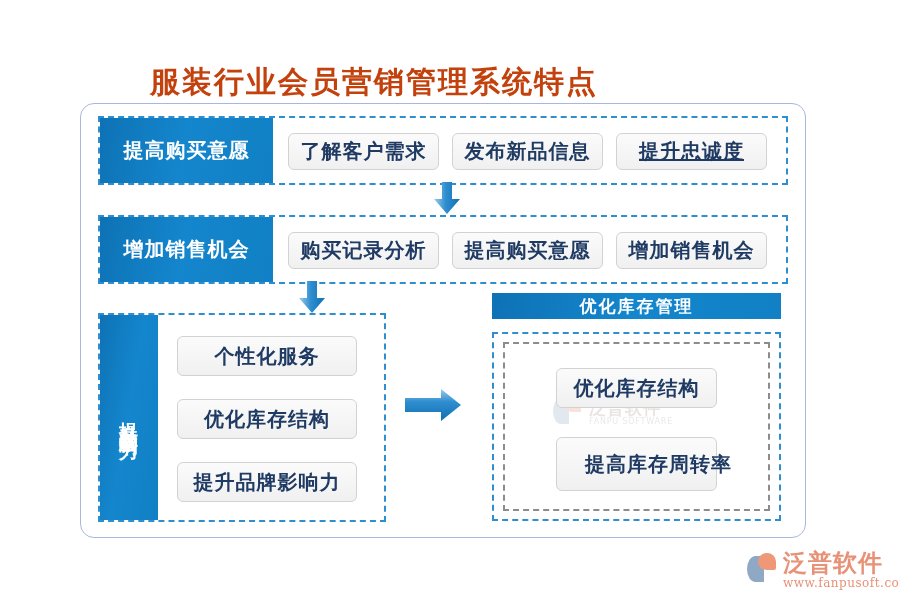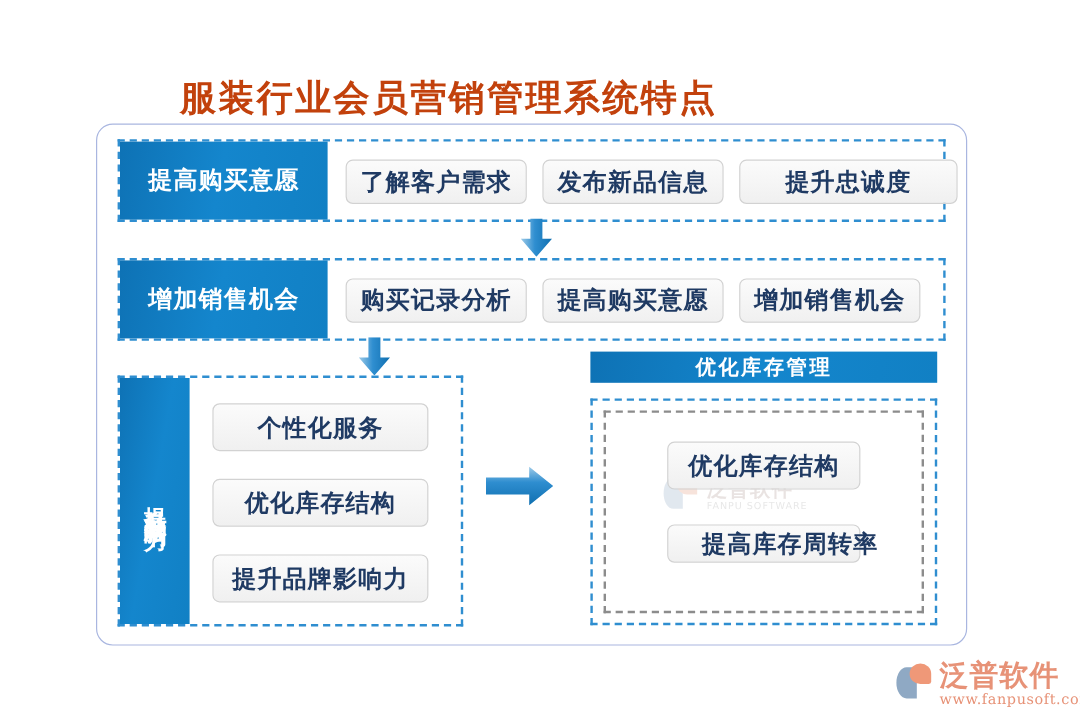--- a/index.html
+++ b/index.html
@@ -125,21 +125,21 @@
     font-family: "DejaVu Serif", "Liberation Serif", serif;
     letter-spacing: 1px;
     white-space: nowrap;
   }
 
   
   #row-1 { left: 98px; top: 116px; width: 690px; height: 69px; }
   #row-1-header { left: 100px; top: 118px; width: 173px; height: 65px; font-size: 20px; }
   #r1-item-0 { left: 288px; top: 133px; width: 151px; height: 37px; }
   #r1-item-1 { left: 452px; top: 133px; width: 151px; height: 37px; }
-  #r1-item-2 { left: 616px; top: 133px; width: 182px; height: 37px; }
+  #r1-item-2 { left: 616px; top: 133px; width: 151px; height: 37px; text-decoration: underline; }
 
   
   #row-2 { left: 98px; top: 215px; width: 690px; height: 69px; }
   #row-2-header { left: 100px; top: 217px; width: 173px; height: 65px; font-size: 20px; }
   #r2-item-0 { left: 288px; top: 232px; width: 151px; height: 37px; }
   #r2-item-1 { left: 452px; top: 232px; width: 151px; height: 37px; }
   #r2-item-2 { left: 616px; top: 232px; width: 151px; height: 37px; }
 
   
   #row-3 { left: 98px; top: 313px; width: 288px; height: 209px; }
@@ -178,21 +178,21 @@
     background: transparent;
   }
   #right-panel-inner {
     position: absolute;
     left: 503px; top: 342px; width: 267px; height: 169px;
     border: 2px dashed #8c8c8c;
     box-sizing: border-box;
     background: transparent;
   }
   #rp-item-0 { left: 556px; top: 368px; width: 161px; height: 40px; }
-  #rp-item-1 { left: 556px; top: 437px; width: 161px; height: 32px; padding-left: 44px; }
+  #rp-item-1 { left: 556px; top: 437px; width: 161px; height: 54px; padding-left: 44px; }
 
   
   .arrow-down {
     position: absolute;
     width: 26px;
     height: 32px;
   }
   #arrow-down-1 { left: 434px; top: 182px; }
   #arrow-down-2 { left: 299px; top: 281px; }
   #arrow-right-1 { position: absolute; left: 405px; top: 388px; width: 56px; height: 34px; }

